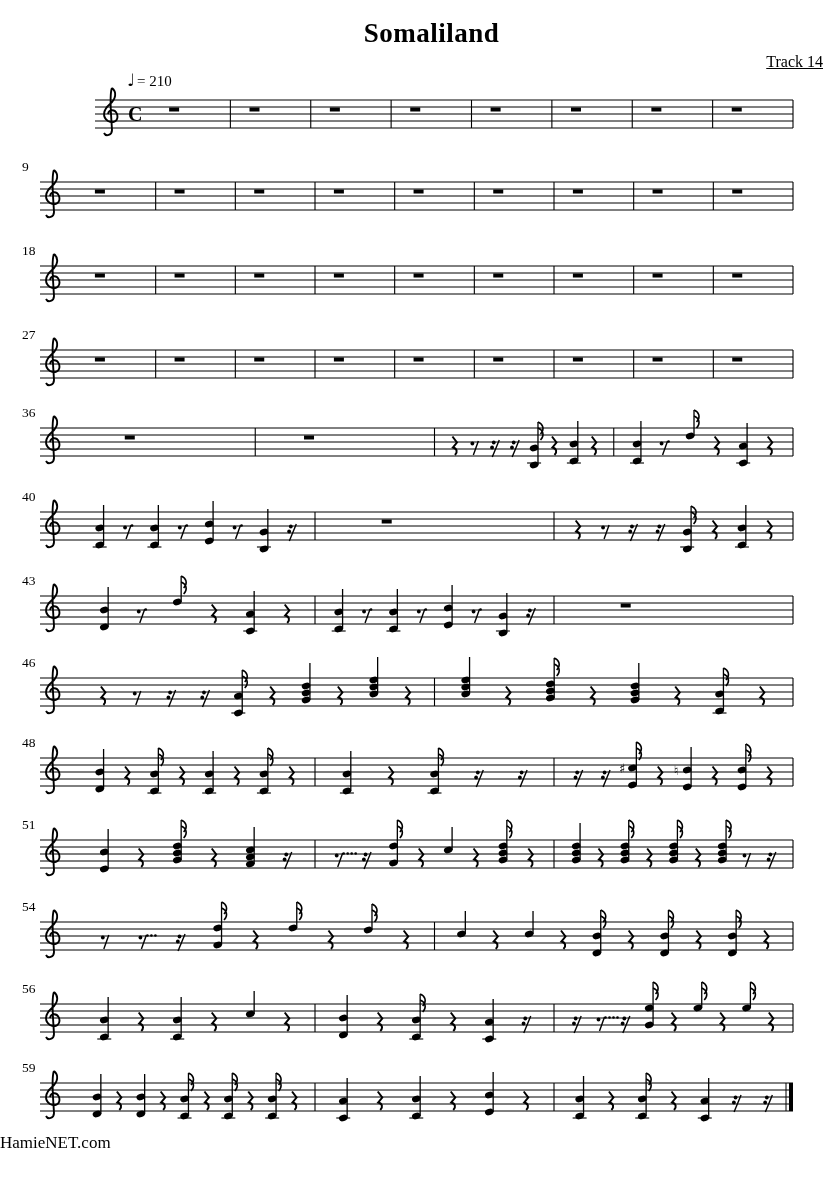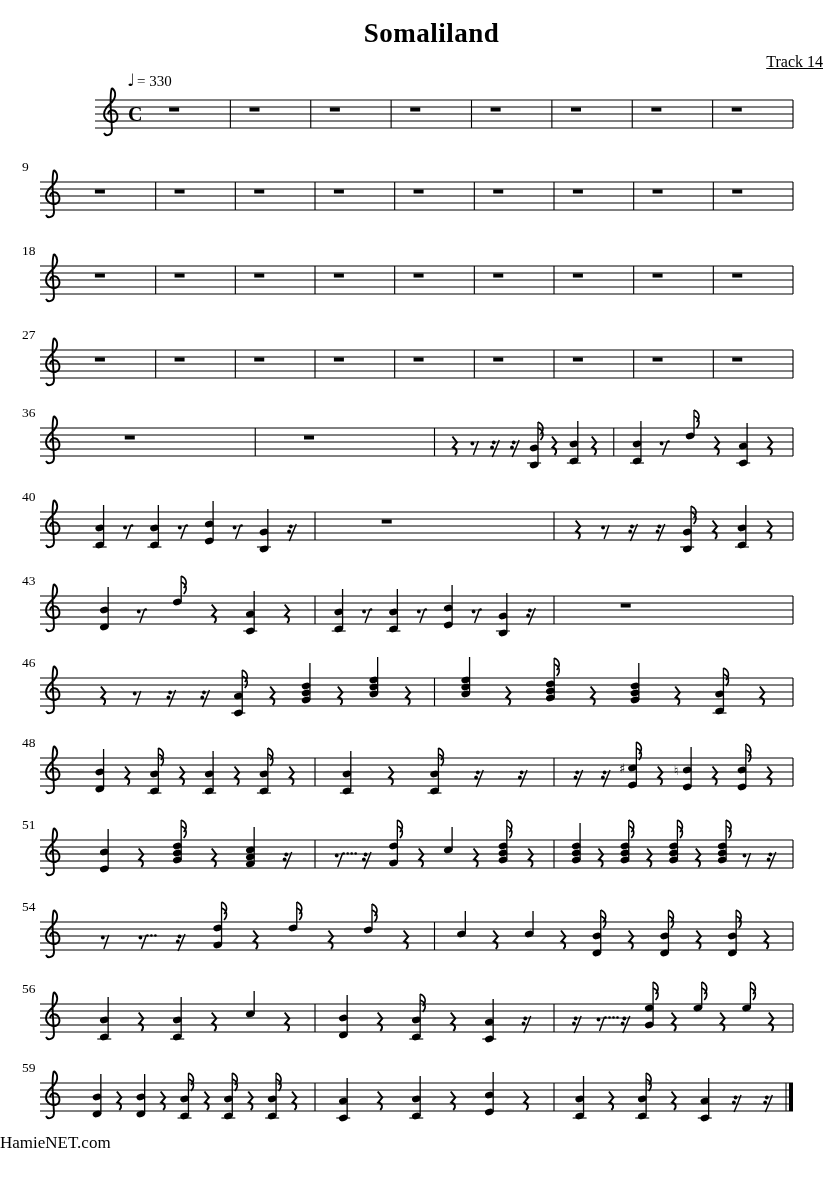--- a/index.html
+++ b/index.html
@@ -12,21 +12,21 @@
   #tempo .note{font-family:"DejaVu Sans",sans-serif;font-size:17px;margin-right:2px;}
   #footer{position:absolute;top:1133px;left:0;right:0;text-align:left;font-size:17px;}
   svg text{user-select:none;}
 </style>
 </head>
 <body>
 
 <div id="sheet">
   <div id="title">Somaliland</div>
   <div id="track">Track 14</div>
-  <div id="tempo"><span class="note">♩</span><span>= 330</span></div>
+  <div id="tempo"><span class="note">♩</span><span>= 210</span></div>
   <div id="staves">
       <svg width="835" height="78" viewBox="0 0 835 78" style="position:absolute;left:0;top:72px;overflow:visible">
         <path d="M95,28 H793" stroke="#000000" stroke-width="1"></path>
         <path d="M95,35 H793" stroke="#000000" stroke-width="1"></path>
         <path d="M95,42 H793" stroke="#000000" stroke-width="1"></path>
         <path d="M95,49 H793" stroke="#000000" stroke-width="1"></path>
         <path d="M95,56 H793" stroke="#000000" stroke-width="1"></path>
         <g>
           <path d="M112,16 C117,20 116,27 110,32 C103,38 102,45 108,49 C114,52.5 119,48 117,42 C115,37 109,37 108,42 M112,16 C109,22 111,40 112,58 C112,63 106,65 104,61" fill="none" stroke="#000000" stroke-width="1.9"></path>
         </g>

